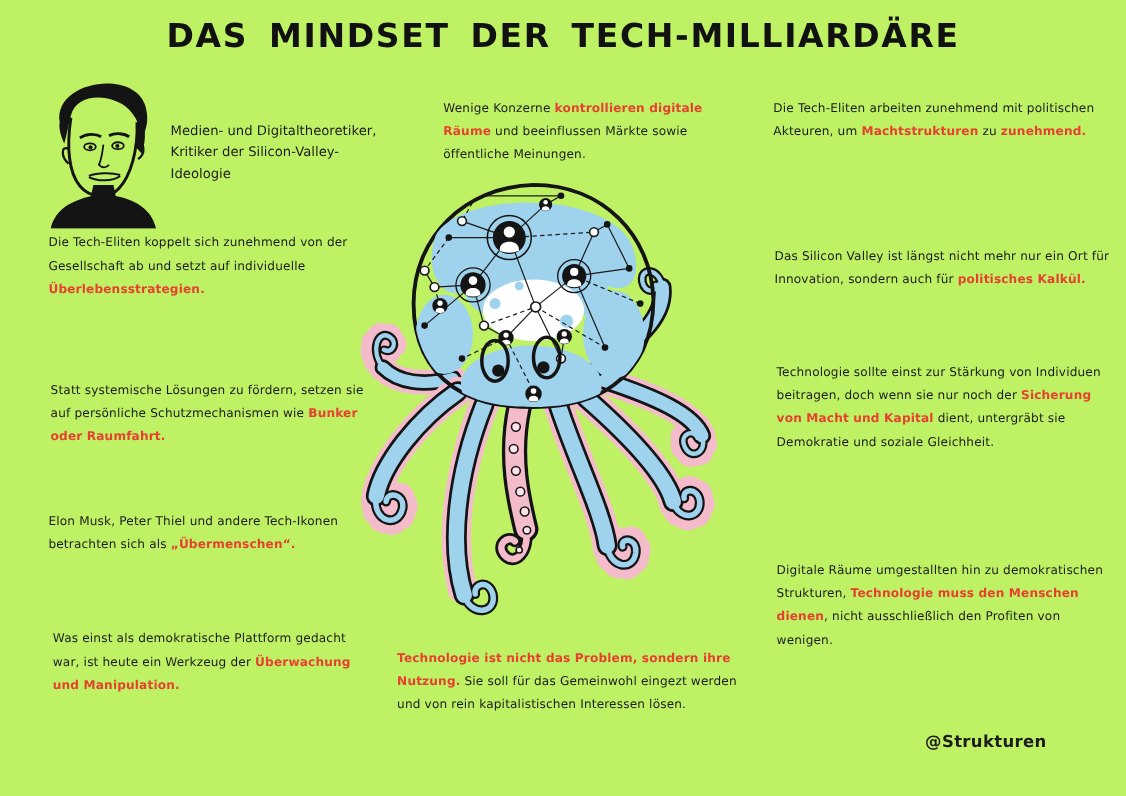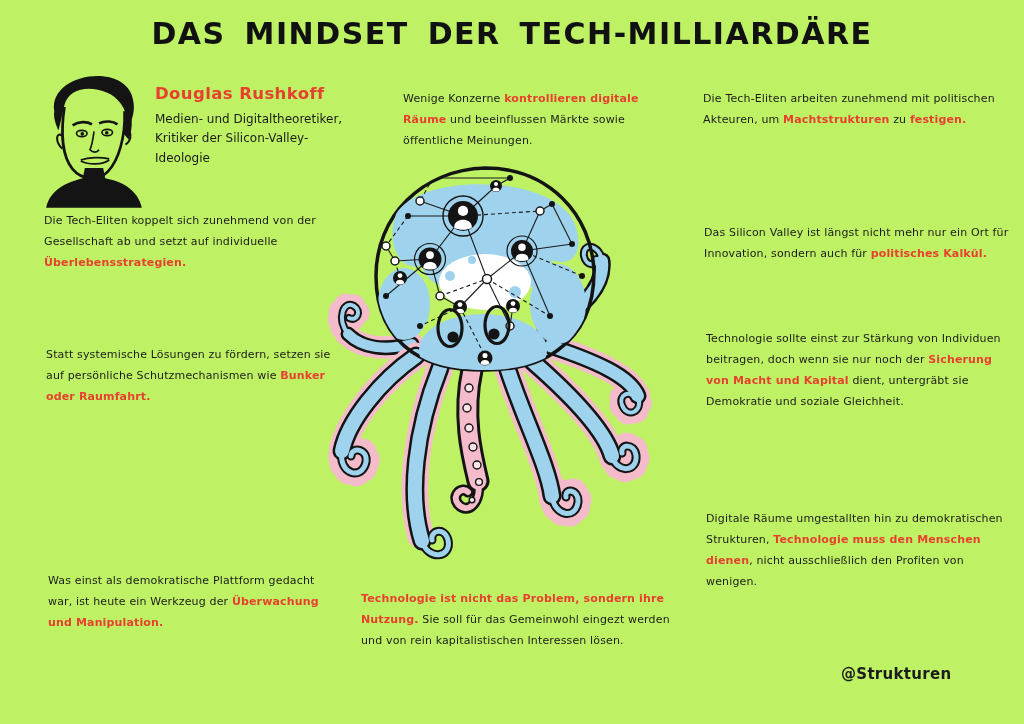--- a/index.html
+++ b/index.html
@@ -65,29 +65,29 @@
       <ellipse class="ink-stroke" stroke-width="1.6" cx="68" cy="71" rx="5.2" ry="3.1"></ellipse>
       <circle class="ink-fill" cx="67.5" cy="71.3" r="1.8"></circle>
       <path class="ink-stroke" stroke-width="1.6" d="M55 70 C54 78 53 84 51 88 C54 91 58 91 60 88"></path>
       <path class="ink-stroke" stroke-width="1.7" d="M42 98 C50 95 62 95 70 97 M42 99 C50 103 63 103 70 98"></path>
     </g>
     <g>
       <path class="ink-fill" d="M8 145 C12 127 28 120 44 116 L46 106 L64 106 L66 116 C82 119 98 127 102 145 Z"></path>
     </g>
   </svg>
 
-  <div class="profile-name">Douglas Rushkoff</div>
   <div class="profile-desc">Medien- und Digitaltheoretiker,
 Kritiker der Silicon-Valley-
 Ideologie</div>
 
   <div class="note" style="left:403px;top:88px;width:272px"><span>Wenige Konzerne </span><span class="hl">kontrollieren digitale Räume</span><span> und beeinflussen Märkte sowie öffentliche Meinungen.</span></div>
-  <div class="note" style="left:703px;top:88px;width:302px"><span>Die Tech-Eliten arbeiten zunehmend mit politischen Akteuren, um </span><span class="hl">Machtstrukturen</span><span> zu </span><span class="hl">festigen.</span></div>
+  <div class="note" style="left:703px;top:88px;width:302px"><span>Die Tech-Eliten arbeiten zunehmend mit politischen Akteuren, um </span><span class="hl">Machtstrukturen</span><span> zu </span><span class="hl">zunehmend.</span></div>
   <div class="note" style="left:46px;top:344px;width:286px"><span>Statt systemische Lösungen zu fördern, setzen sie auf persönliche Schutzmechanismen wie </span><span class="hl">Bunker oder Raumfahrt.</span></div>
   <div class="note" style="left:44px;top:210px;width:286px"><span>Die Tech-Eliten koppelt sich zunehmend von der Gesellschaft ab und setzt auf individuelle </span><span class="hl">Überlebensstrategien.</span></div>
+  <div class="note" style="left:44px;top:463px;width:286px"><span>Elon Musk, Peter Thiel und andere Tech-Ikonen betrachten sich als </span><span class="hl">„Übermenschen“.</span></div>
   <div class="note" style="left:48px;top:570px;width:286px"><span>Was einst als demokratische Plattform gedacht war, ist heute ein Werkzeug der </span><span class="hl">Überwachung und Manipulation.</span></div>
   <div class="note" style="left:704px;top:222px;width:306px"><span>Das Silicon Valley ist längst nicht mehr nur ein Ort für Innovation, sondern auch für </span><span class="hl">politisches Kalkül.</span></div>
   <div class="note" style="left:706px;top:328px;width:312px"><span>Technologie sollte einst zur Stärkung von Individuen beitragen, doch wenn sie nur noch der </span><span class="hl">Sicherung von Macht und Kapital</span><span> dient, untergräbt sie Demokratie und soziale Gleichheit.</span></div>
   <div class="note" style="left:706px;top:508px;width:306px"><span>Digitale Räume umgestallten hin zu demokratischen Strukturen, </span><span class="hl">Technologie muss den Menschen dienen</span><span>, nicht ausschließlich den Profiten von wenigen.</span></div>
   <div class="note" style="left:361px;top:588px;width:312px"><span class="hl">Technologie ist nicht das Problem, sondern ihre Nutzung.</span><span> Sie soll für das Gemeinwohl eingezt werden und von rein kapitalistischen Interessen lösen.</span></div>
 
   <div class="signature">@Strukturen</div>
 
   <svg class="octopus" viewBox="0 0 390 460" aria-hidden="true">
     <defs>

